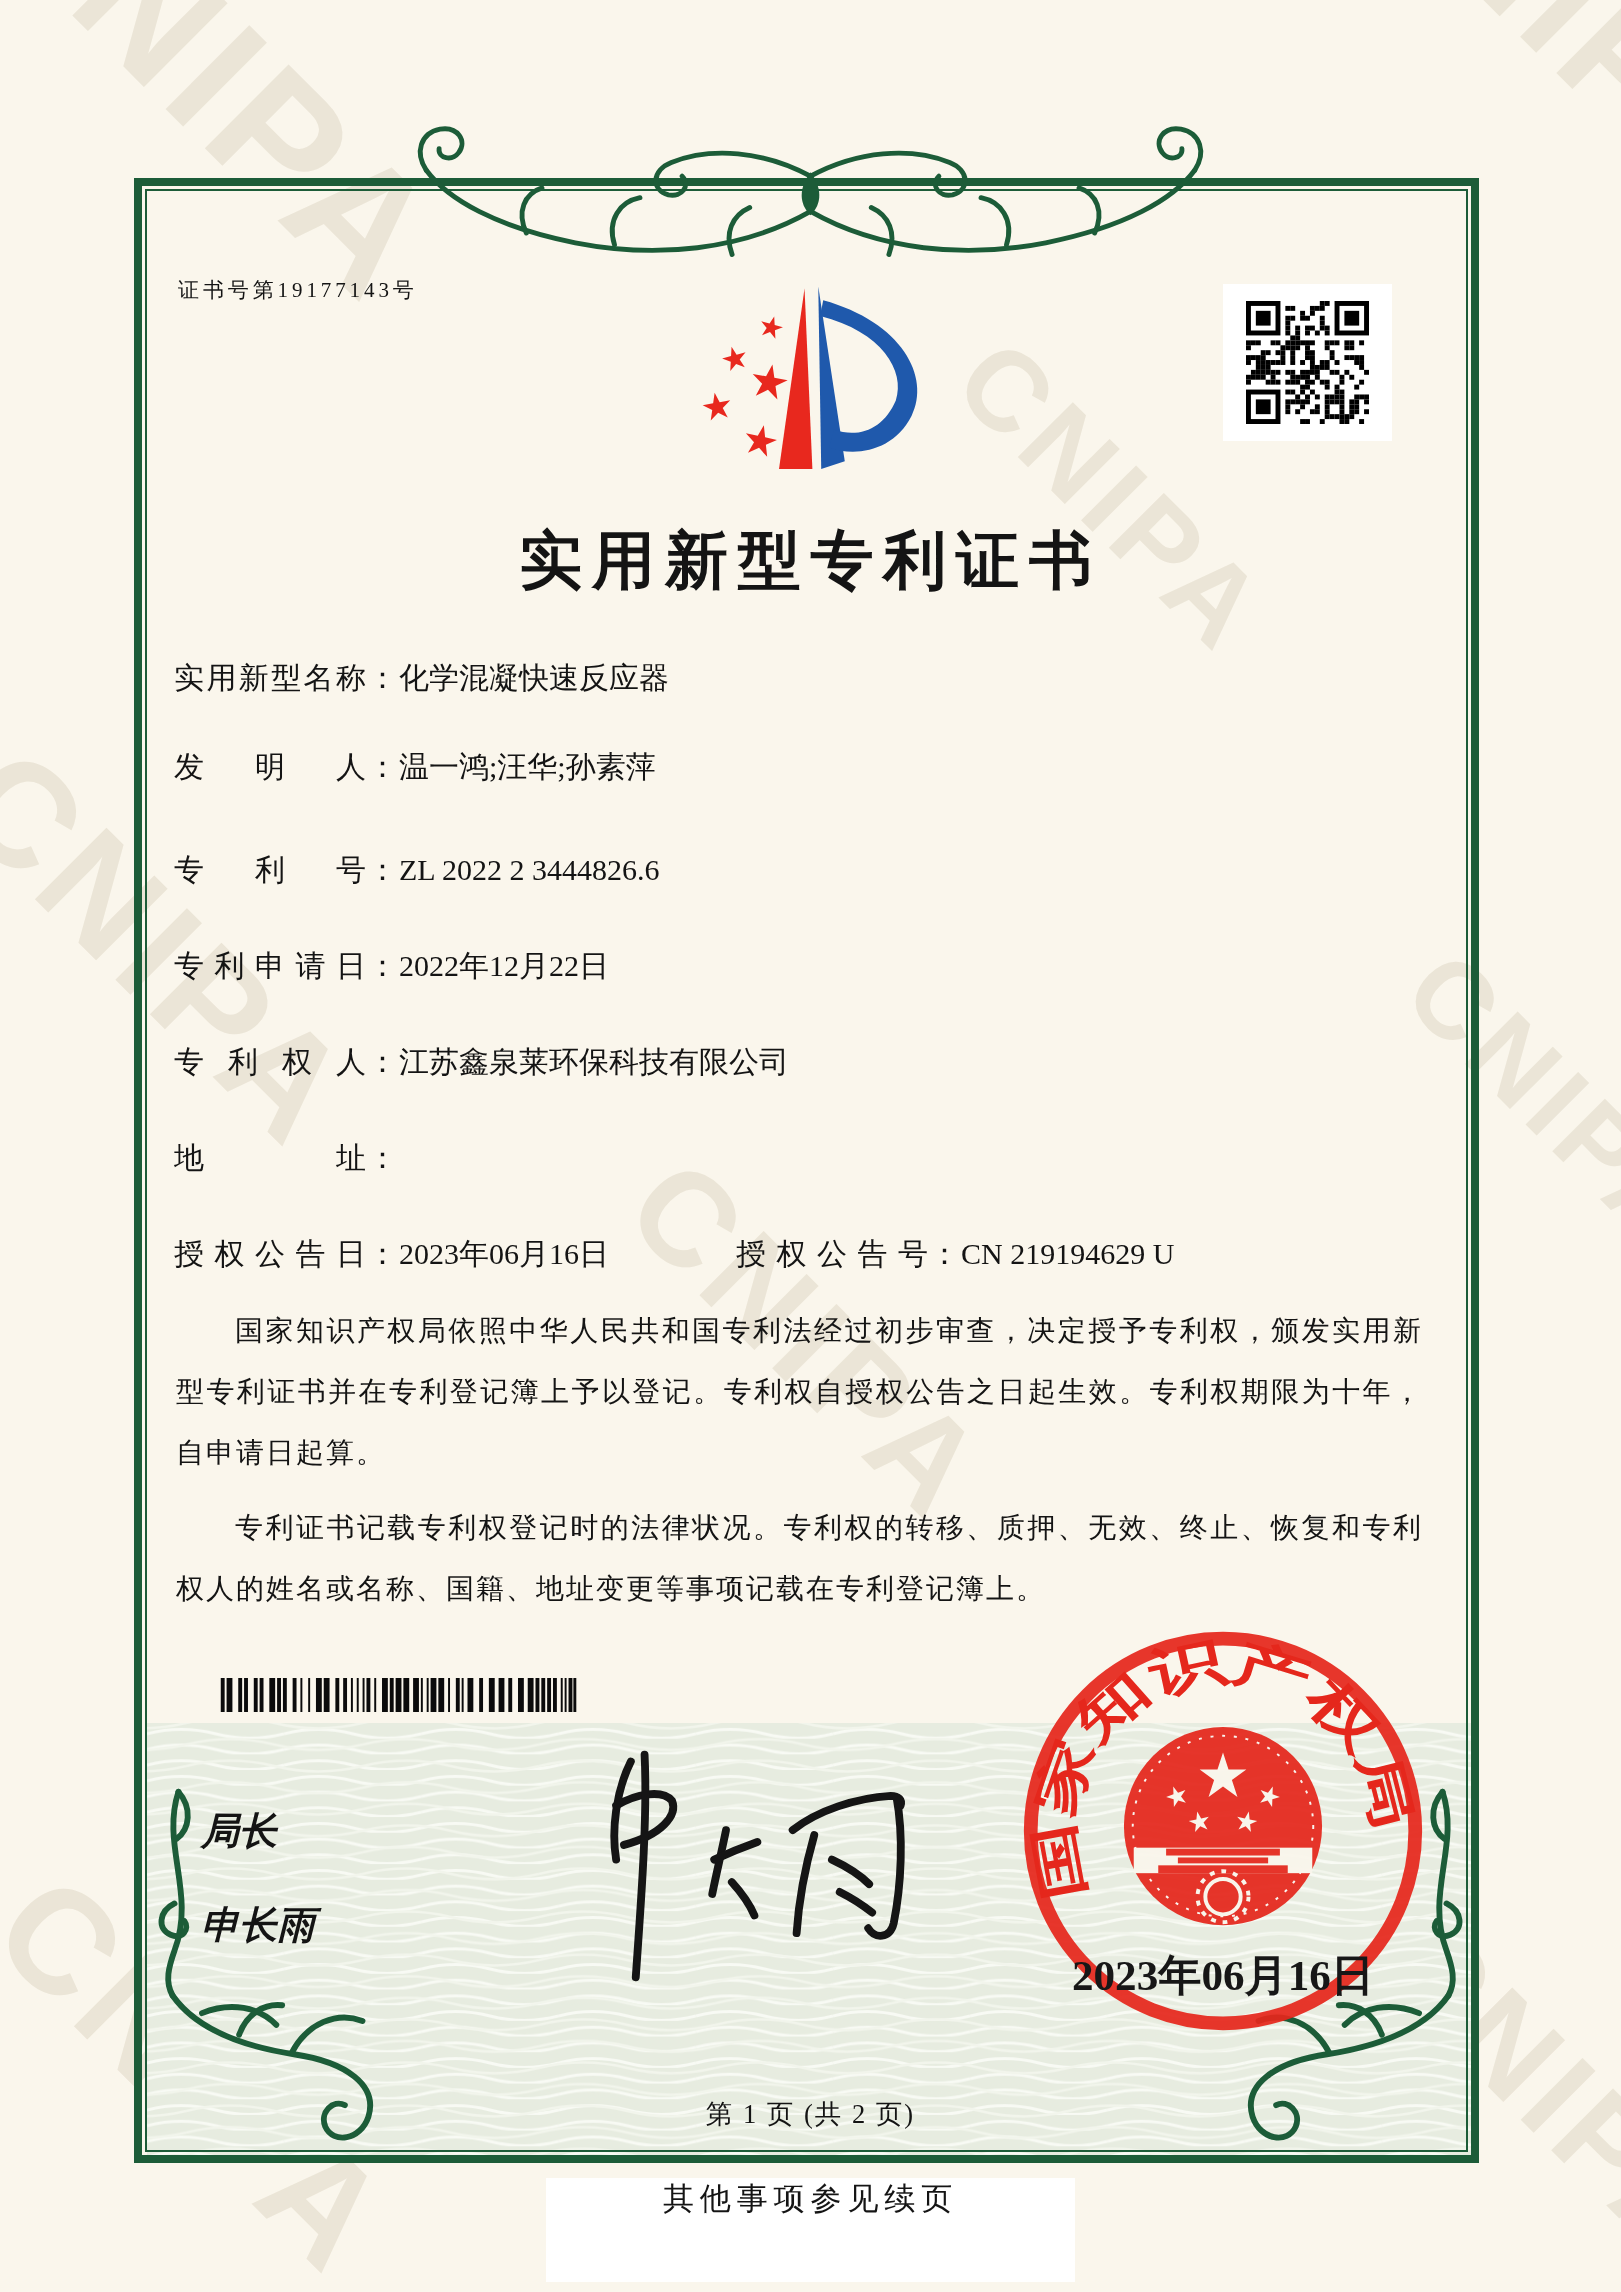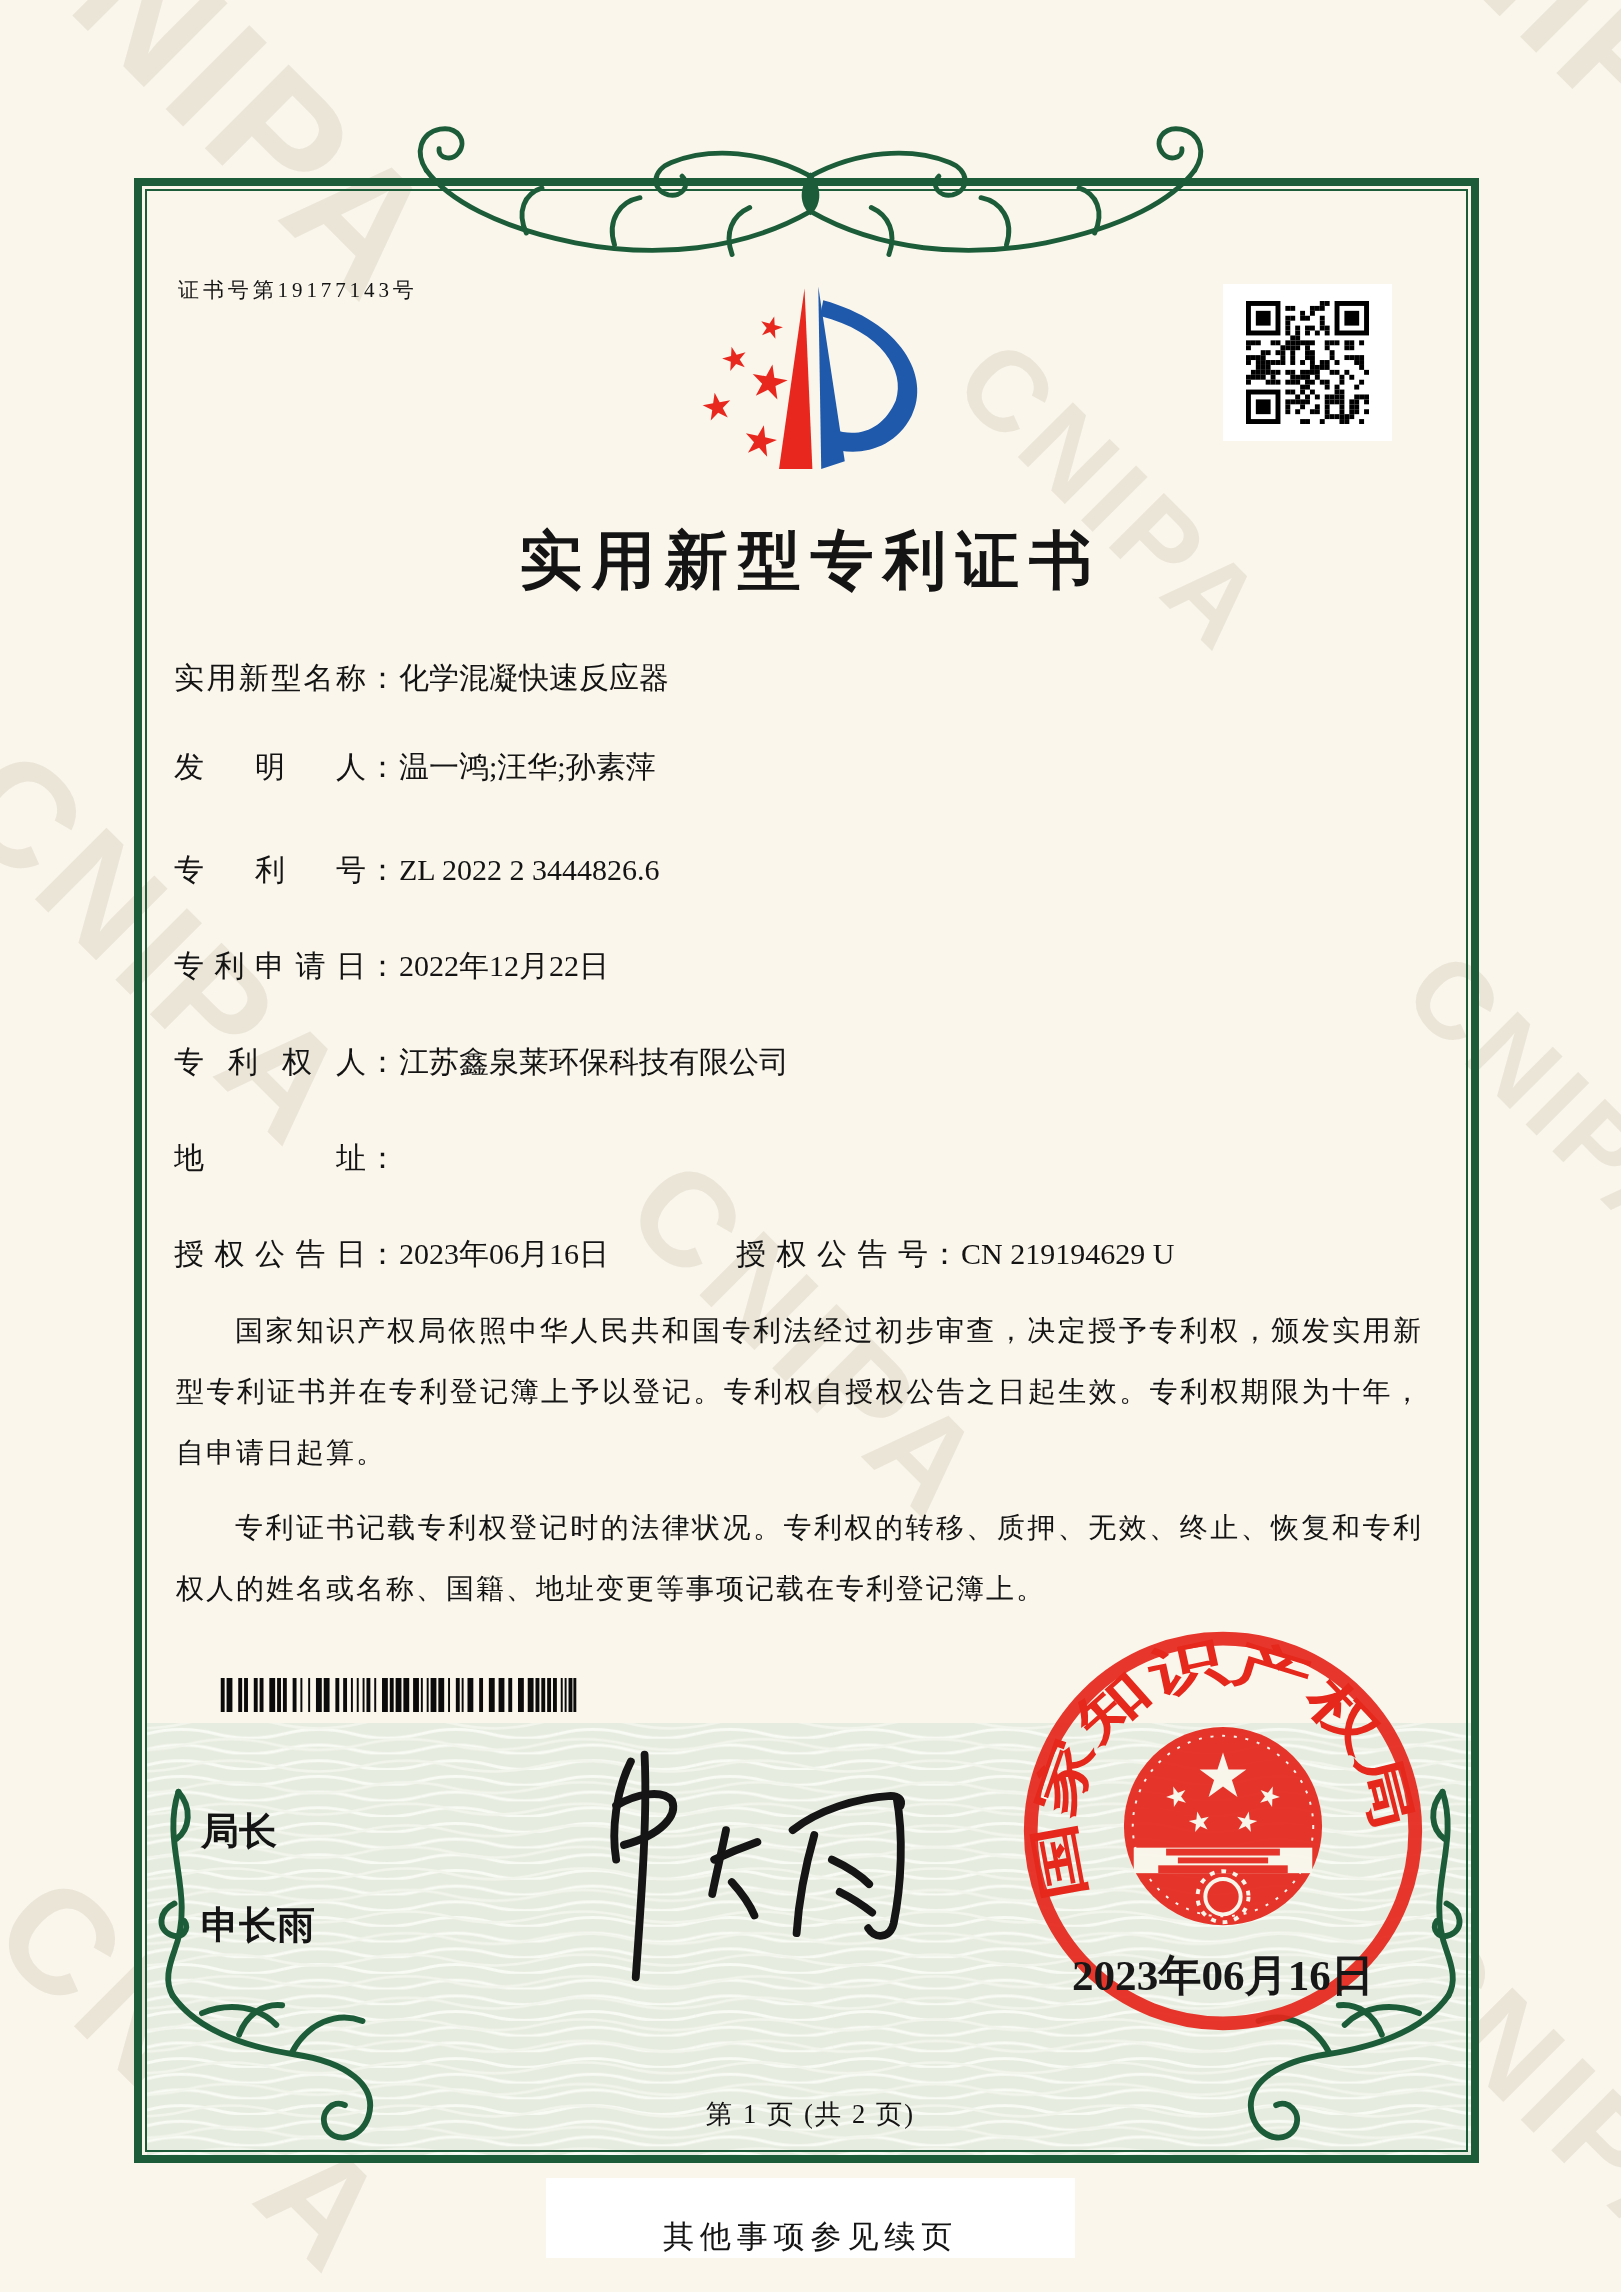--- a/index.html
+++ b/index.html
@@ -27,28 +27,28 @@
   .fc{display:inline-block;width:33px;text-align:center;}
   .fv{display:inline-block;}
   .fv.addr{width:755px;word-break:break-all;}
   .fgroup{display:flex;}
   .bodytext{position:absolute;left:176px;top:1300px;width:1247px;font-size:28px;
     line-height:61px;letter-spacing:2px;text-align:justify;z-index:2;}
   .bodytext p{margin:0;text-indent:59px;}
   .bodytext p + p{margin-top:13.7px;}
   .barcode{position:absolute;left:219px;top:1678px;z-index:3;}
   .officer{position:absolute;left:201px;top:1806px;z-index:3;
-    font-family:"Liberation Sans","DejaVu Sans",sans-serif;font-weight:bold;font-size:38px;}
+    font-family:"Liberation Sans","DejaVu Sans",sans-serif;font-weight:bold;font-size:38px;font-style:italic;}
   .officer .name{margin-top:43px;}
   .signature{position:absolute;left:469px;top:1737px;z-index:3;}
   .seal{position:absolute;left:1017px;top:1625px;z-index:3;}
   .pagenum{position:absolute;left:0;top:2096px;width:100%;text-align:center;font-size:26.5px;
     letter-spacing:2px;z-index:3;}
-  .notebox{position:absolute;left:546px;top:2178px;width:529px;height:80px;background:#ffffff;
-    display:flex;align-items:flex-end;justify-content:center;z-index:2;}
+  .notebox{position:absolute;left:546px;top:2178px;width:529px;height:104px;background:#ffffff;
+    display:flex;align-items:flex-start;justify-content:center;z-index:2;}
   .notebox span{font-size:31px;letter-spacing:5.9px;}
 </style>
 </head>
 <body>
 
 <div class="page">
 
   <svg width="0" height="0" style="position:absolute">
     <defs>
       <path id="star" d="M0,-1 L0.225,-0.309 L0.951,-0.309 L0.363,0.118 L0.588,0.809 L0,0.382 L-0.588,0.809 L-0.363,0.118 L-0.951,-0.309 L-0.225,-0.309 Z"></path>

